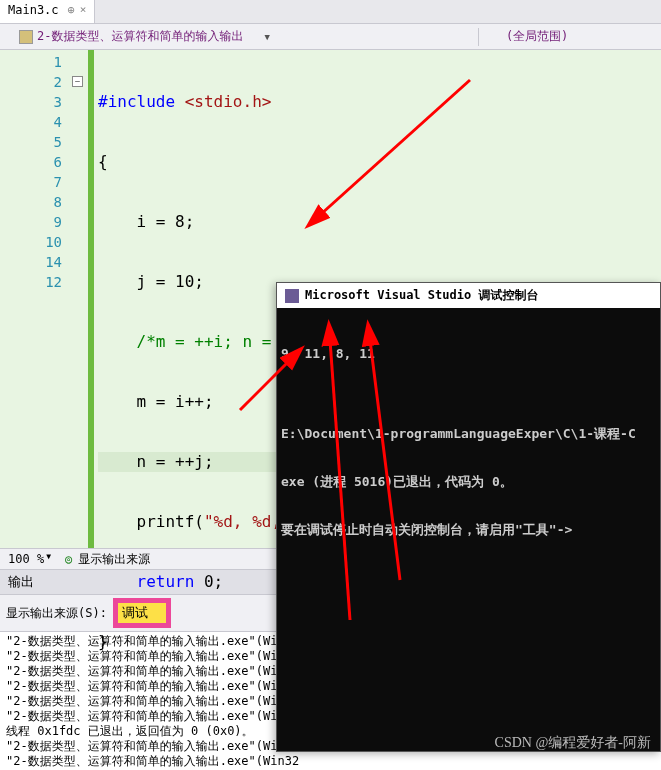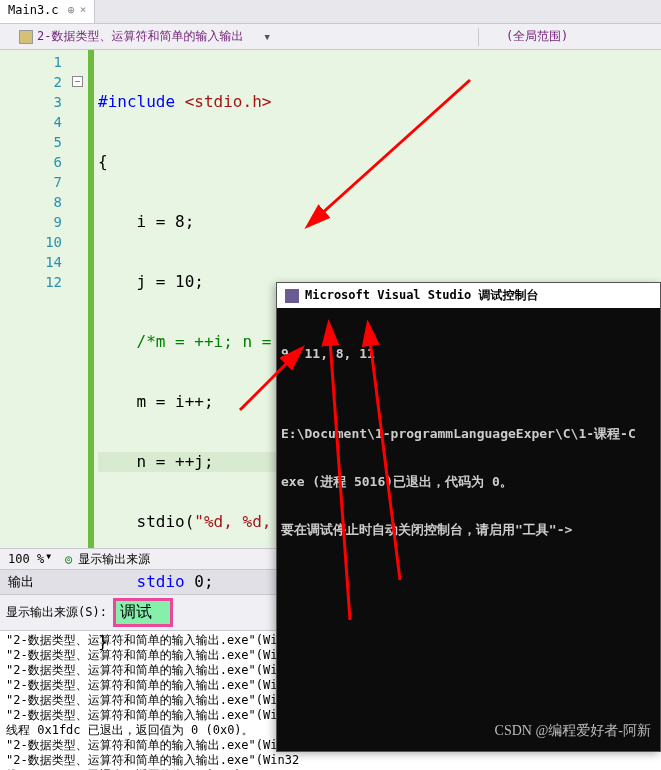--- a/index.html
+++ b/index.html
@@ -26,27 +26,27 @@
 .type { color: #0000ff; }
 .str { color: #a31515; }
 .comment { color: #008000; }
 .esc { color: #b58900; }
 .include-bracket { color: #a31515; }
 .status-bar { background: #f0f0f4; height: 22px; display: flex; align-items: center; border-top: 1px solid #c8c8d0; border-bottom: 1px solid #c8c8d0; font-size: 12px; }
 .zoom { padding: 0 8px; display: flex; gap: 2px; }
 .status-ok { color: #2a8a2a; font-weight: bold; margin: 0 6px; }
 .output-header { background: #e0e0e6; padding: 3px 8px; font-size: 13px; border-bottom: 1px solid #c8c8d0; }
 .output-toolbar { background: #f0f0f4; padding: 3px 6px; font-size: 12px; display: flex; align-items: center; gap: 6px; border-bottom: 1px solid #c8c8d0; }
-.output-select { background: #86efac; border: 3px solid #ec4899; padding: 1px 18px 1px 4px; font-size: 16px; }
+.output-select { background: #fde047; border: 5px solid #ec4899; padding: 1px 18px 1px 4px; font-size: 13px; }
 .output-body { background: #fff; font-family: "Microsoft YaHei", monospace; font-size: 12px; line-height: 15px; padding: 2px 6px; height: 150px; overflow: hidden; }
 .console { position: absolute; left: 276px; top: 282px; width: 385px; height: 470px; background: #0c0c0c; border: 1px solid #555; box-shadow: -2px 2px 8px rgba(0,0,0,0.3); font-weight: bold; }
 .console-title { background: #fff; color: #000; padding: 4px 8px; font-size: 12px; display: flex; align-items: center; gap: 6px; }
 .console-icon { width: 14px; height: 14px; background: #6b5b95; display: inline-block; }
 .console-body { color: #ccc; font-family: Consolas, "Microsoft YaHei", monospace; font-size: 13px; padding: 6px 4px; line-height: 16px; white-space: pre-wrap; }
-.watermark { position: absolute; right: 10px; bottom: 30px; color: #bbb; font-size: 14px; font-family: "Microsoft YaHei"; }
+.watermark { position: absolute; right: 10px; bottom: 18px; color: #bbb; font-size: 14px; font-family: "Microsoft YaHei"; }
 .arrow { position: absolute; pointer-events: none; }
 </style>
 </head>
 <body>
 
 <div class="tab-bar">
   <div class="tab">
     <span>Main3.c</span>
     <span class="pin-icon">⊕</span>
     <span class="tab-close">×</span>
@@ -86,22 +86,22 @@
   </div>
   <div class="green-bar"></div>
   <div class="code">
     <div class="code-line"><span class="kw">#include </span><span class="include-bracket">&lt;stdio.h&gt;</span></div>
     <div class="code-line">{</div>
     <div class="code-line">    i = 8;</div>
     <div class="code-line">    j = 10;</div>
     <div class="code-line"><span class="comment">    /*m = ++i; n = j++;*/</span></div>
     <div class="code-line">    m = i++;</div>
     <div class="code-line highlight">    n = ++j;</div>
-    <div class="code-line"><span>    stdio(</span><span class="str">"%d, %d, %d, %d</span><span class="esc">\n</span><span class="str">"</span><span>, i, j, m, n);</span></div>
-    <div class="code-line">    <span class="kw">stdio</span><span> 0;</span></div>
+    <div class="code-line"><span>    printf(</span><span class="str">"%d, %d, %d, %d</span><span class="esc">\n</span><span class="str">"</span><span>, i, j, m, n);</span></div>
+    <div class="code-line">    <span class="kw">return</span><span> 0;</span></div>
     <div class="code-line">}</div>
   </div>
 </div>
 
 <div class="status-bar">
   <div class="zoom">
     <span>100 %</span>
     <span style="font-size:8px">▼</span>
   </div>
   <span class="status-ok">◎</span>

